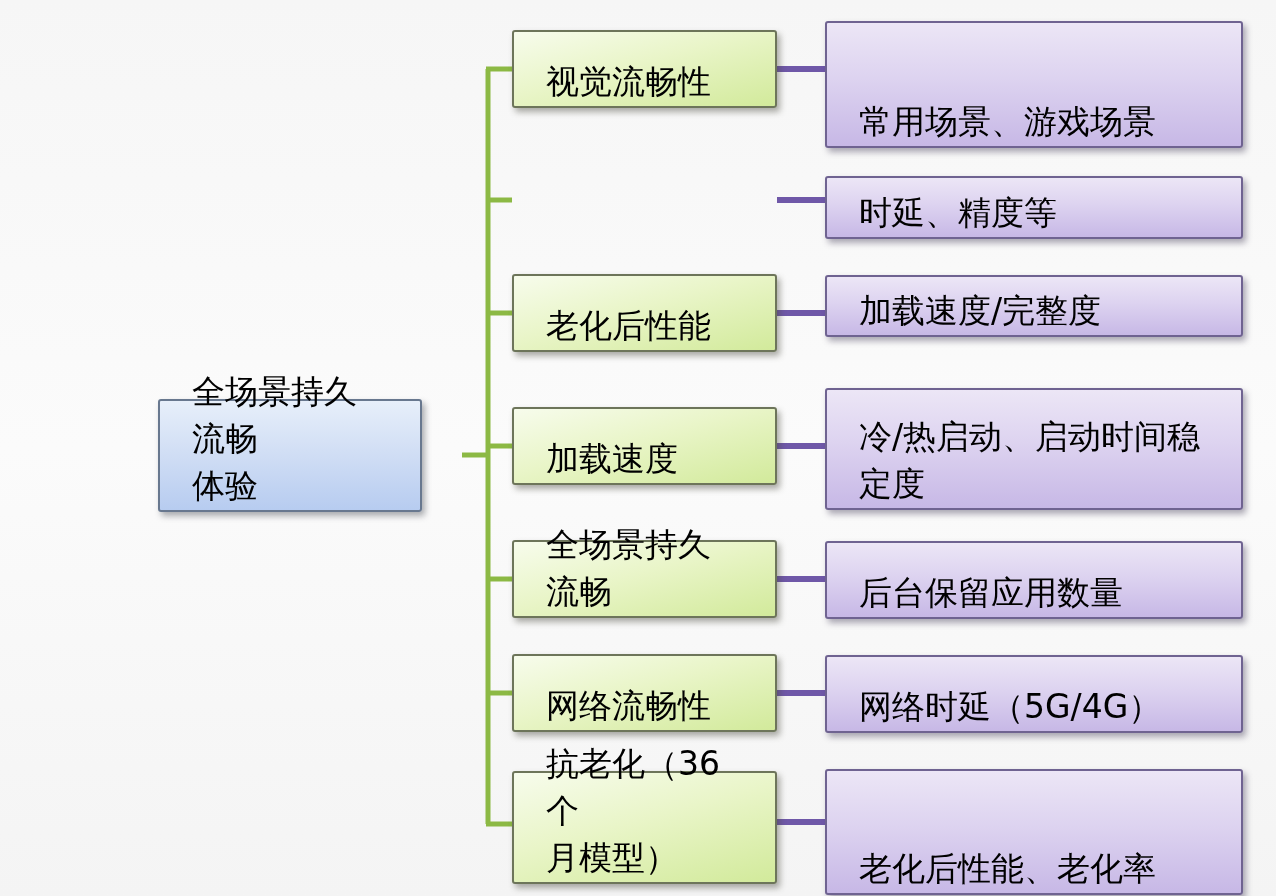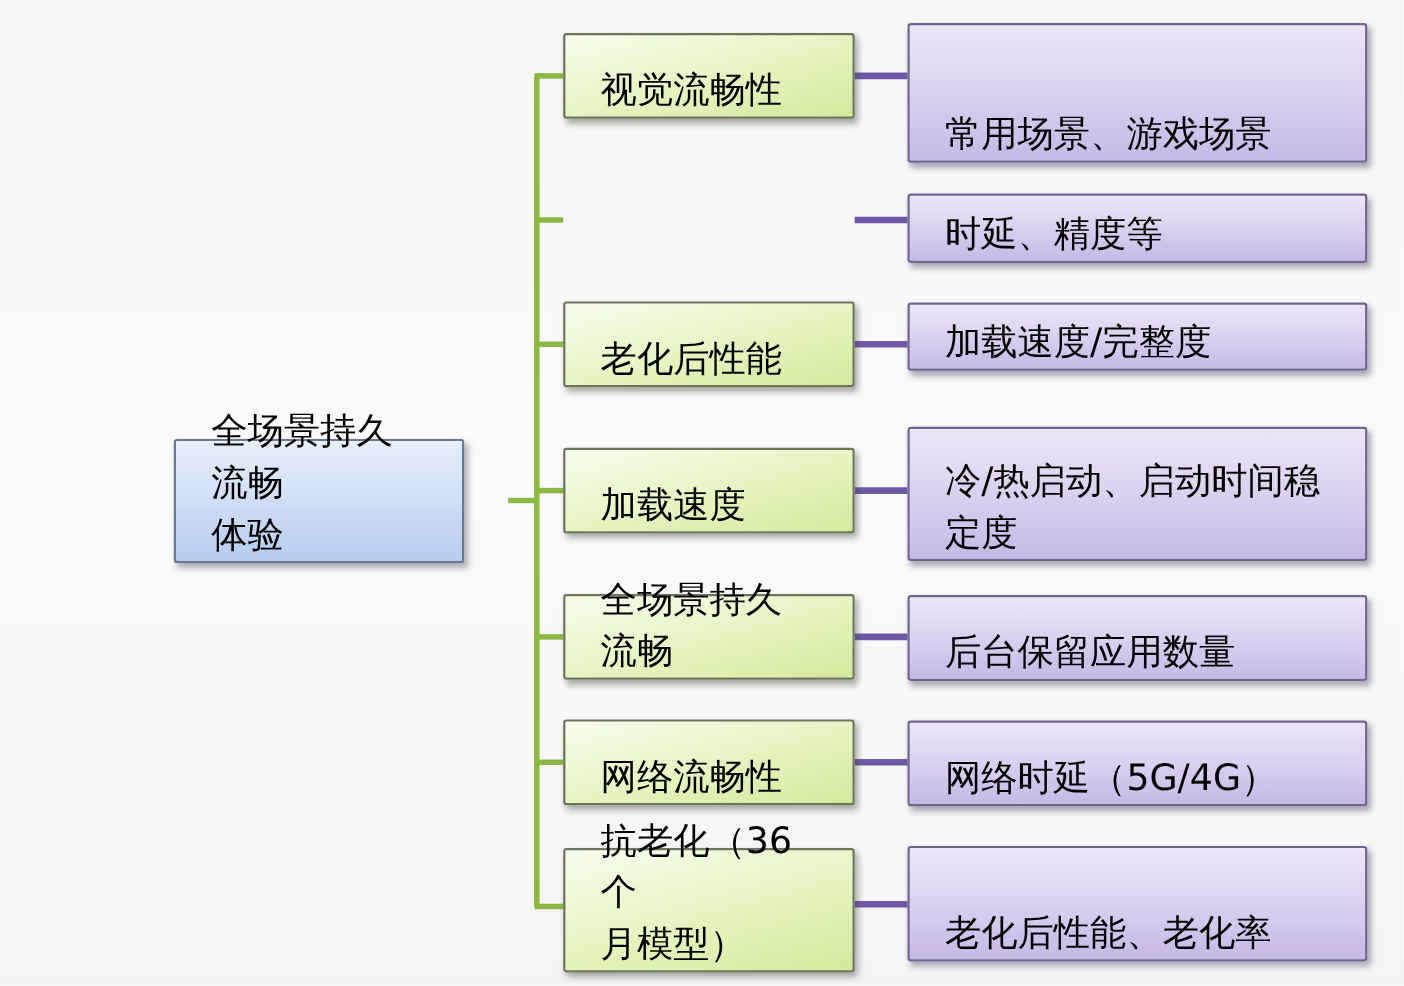--- a/index.html
+++ b/index.html
@@ -63,21 +63,21 @@
   .cat.r4 { top: 407px; height: 78px; }
   .cat.r5 { top: 540px; height: 78px; }
   .cat.r6 { top: 654px; height: 78px; }
   .cat.r7 { top: 771px; height: 113px; }
   .det.r1 { top: 21px;  height: 127px; }
   .det.r2 { top: 176px; height: 63px; }
   .det.r3 { top: 275px; height: 62px; }
   .det.r4 { top: 388px; height: 122px; }
   .det.r5 { top: 541px; height: 78px; }
   .det.r6 { top: 655px; height: 78px; }
-  .det.r7 { top: 769px; height: 105px; }
+  .det.r7 { top: 769px; height: 126px; }
 </style>
 </head>
 <body>
 
 <div class="canvas">
 
   <svg class="connectors" viewBox="0 0 1276 896" xmlns="http://www.w3.org/2000/svg">
 
     <g stroke="#8cb944" stroke-width="5" fill="none">
       <path d="M462 455 H490"></path>

